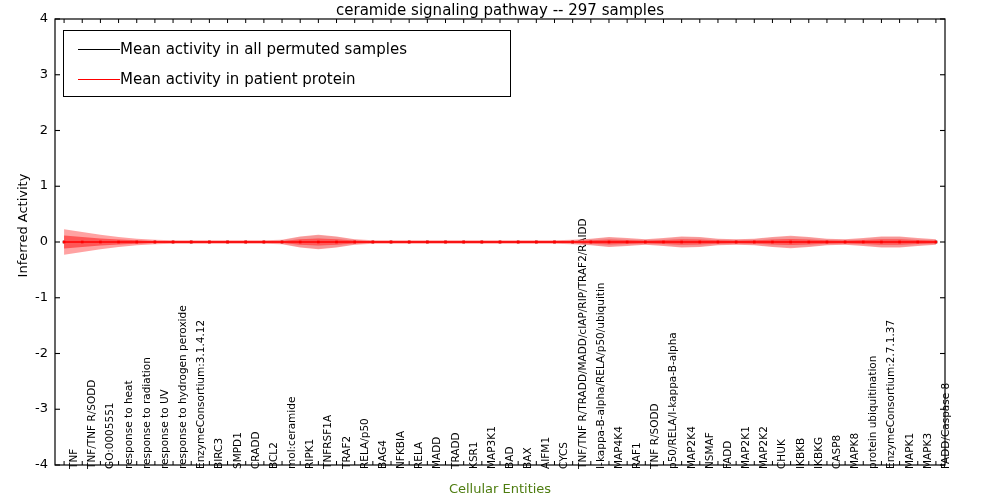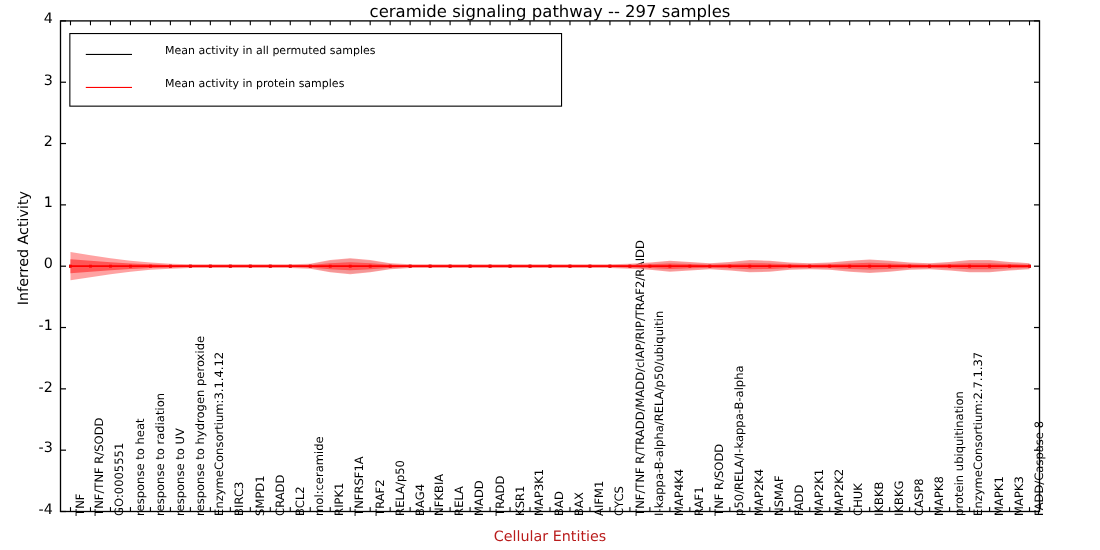--- a/index.html
+++ b/index.html
@@ -42,21 +42,21 @@
     transform-origin: center center;
     white-space: nowrap;
   }
   .xlabel {
     position: absolute;
     left: 55px;
     top: 481px;
     width: 890px;
     text-align: center;
     font-size: 13px;
-    color: #b91c1c;
+    color: #4d7c0f;
     white-space: nowrap;
   }
   .ytick-wrap {
     position: absolute;
     left: 0;
     width: 48px;
     text-align: right;
     font-size: 13px;
     color: #000;
   }
@@ -88,22 +88,22 @@
   .legend-swatch {
     position: absolute;
     left: 14px;
     width: 42px;
     height: 0;
     border-top-width: 1.6px;
     border-top-style: solid;
   }
   .legend-text {
     position: absolute;
-    left: 86px;
-    font-size: 10px;
+    left: 56px;
+    font-size: 15px;
     color: #000;
     white-space: nowrap;
     line-height: 1;
     text-align: right;
   }
 </style>
 </head>
 <body>
 
 <div id="figure">
@@ -400,17 +400,17 @@
       <rect x="934.62" y="240.70" width="2.6" height="2.6" fill="#ff0000"></rect>
     </svg>
 
   <div class="legend-box">
     <div class="legend-row" style="top:3px;">
       <div class="legend-swatch" style="top:15px;border-top-color:#000000;"></div>
       <div class="legend-text" style="top:8px;">Mean activity in all permuted samples</div>
     </div>
     <div class="legend-row" style="top:33px;">
       <div class="legend-swatch" style="top:15px;border-top-color:#ff0000;"></div>
-      <div class="legend-text" style="top:8px;">Mean activity in protein samples</div>
+      <div class="legend-text" style="top:8px;">Mean activity in patient protein</div>
     </div>
   </div>
 
 </div>
 
 </body></html>

